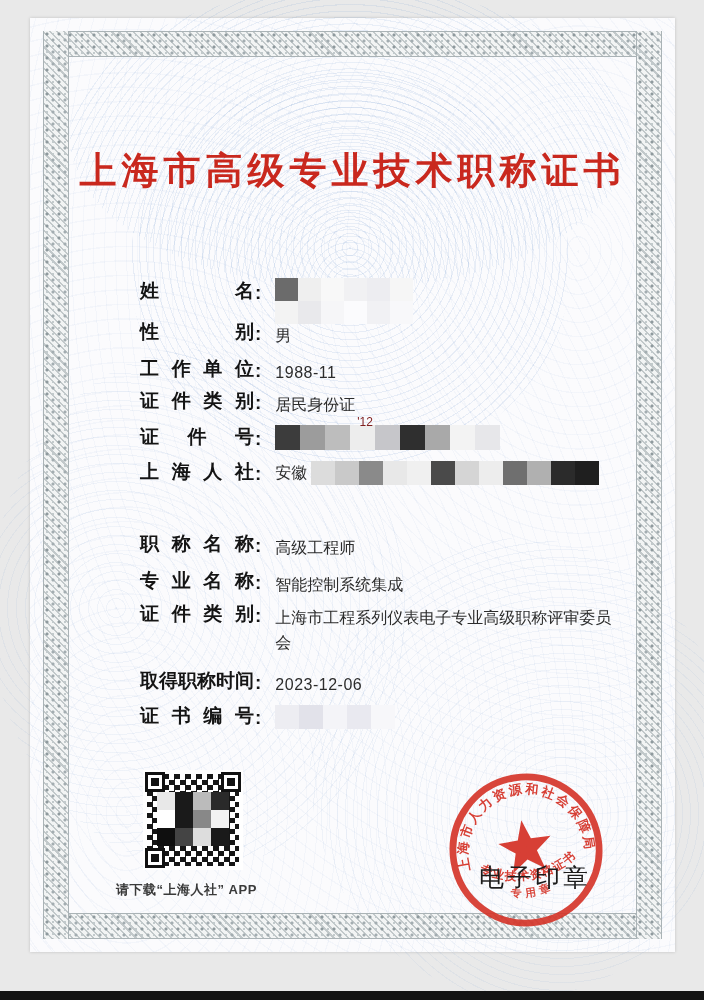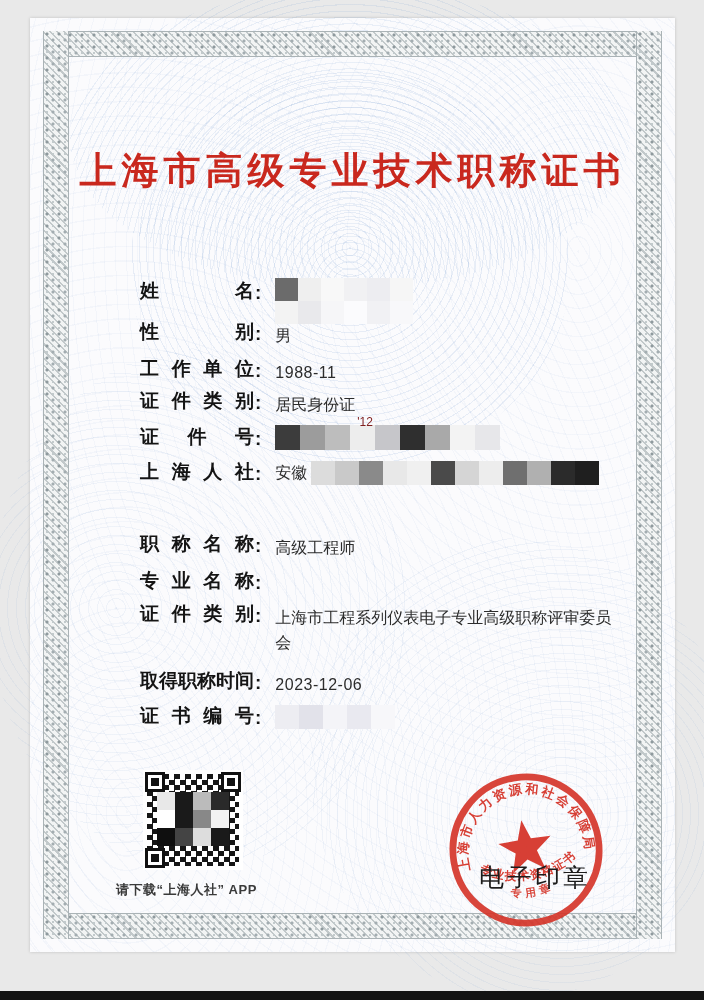--- a/index.html
+++ b/index.html
@@ -184,20 +184,21 @@
 
   <div class="row" style="top:517px">
     <span class="lbl">职称名称</span>
       <span class="colon">:</span>
     <span class="val">高级工程师</span>
   </div>
 
   <div class="row" style="top:554px">
     <span class="lbl">专业名称</span>
       <span class="colon">:</span>
+    <span class="val">智能控制系统集成</span>
   </div>
 
   <div class="row" style="top:587px">
     <span class="lbl">证件类别</span>
       <span class="colon">:</span>
     <span class="val wrap">上海市工程系列仪表电子专业高级职称评审委员会</span>
   </div>
 
   <div class="row" style="top:654px">
     <span class="lbl">取得职称时间</span>

